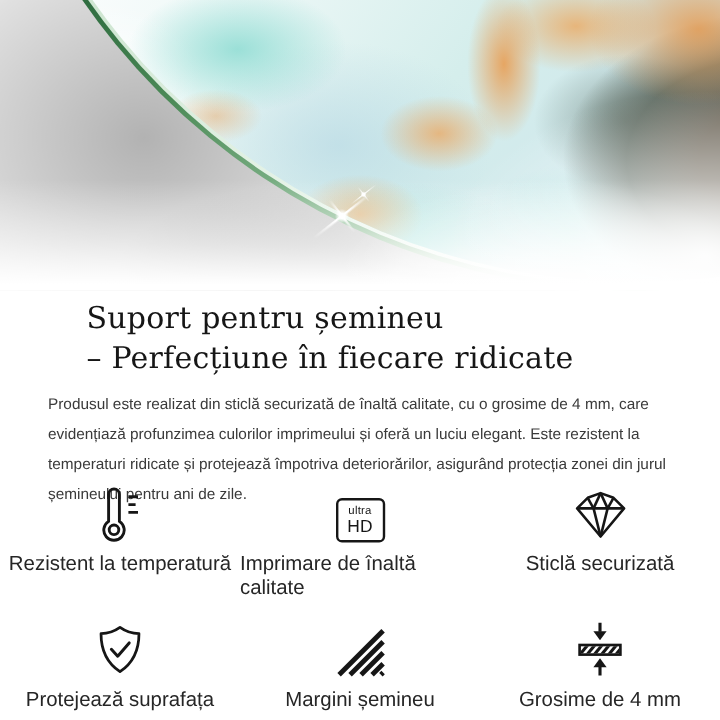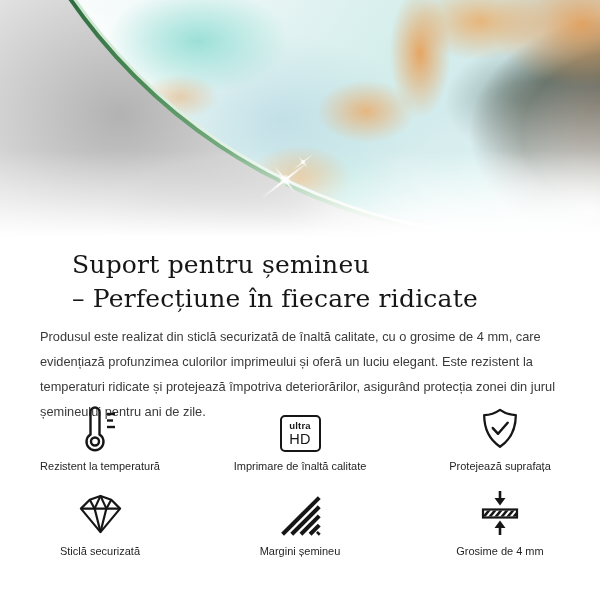--- a/index.html
+++ b/index.html
@@ -74,27 +74,27 @@
     font-family:"DejaVu Serif", serif;font-weight:400;
     font-size:25px;line-height:34px;color:#161616;letter-spacing:.2px;margin-left:32px;}
   .desc{position:absolute;left:40px;top:311px;width:540px;
     font-size:12.8px;line-height:25px;color:#3a3a3a;}
 
   
   .features{position:absolute;left:0;top:404px;width:600px;
     display:grid;grid-template-columns:repeat(3,1fr);row-gap:17px;}
   .feature{display:flex;flex-direction:column;align-items:center;}
   .icon-wrap{height:48px;display:flex;align-items:flex-end;justify-content:center;color:#161616;}
-  .feature-label{margin-top:8px;font-size:11px;color:#262626;}
+  .feature-label{margin-top:8px;font-size:17px;color:#262626;}
 
   .icon-svg{display:block;}
   .uhd-box{width:37px;height:33px;border:2.6px solid #161616;border-radius:5px;
     display:flex;flex-direction:column;align-items:center;justify-content:center;
     color:#161616;line-height:1;}
-  .uhd-top{font-size:9.5px;font-weight:700;letter-spacing:.2px;}
+  .uhd-top{font-size:9.5px;font-weight:400;letter-spacing:.2px;}
   .uhd-bottom{font-size:14.5px;font-weight:400;margin-top:1px;letter-spacing:.2px;}
 </style>
 </head>
 <body>
 
 <div class="hero">
   <div class="hero-shadow"></div>
   <div class="glass-rim"></div>
   <div class="glass-bevel"></div>
   <div class="marble"></div>
@@ -138,42 +138,42 @@
       <div class="uhd-box">
         <span class="uhd-top">ultra</span>
         <span class="uhd-bottom">HD</span>
       </div>
     </div>
     <div class="feature-label">Imprimare de înaltă calitate</div>
   </div>
 
   <div class="feature">
     <div class="icon-wrap">
-      <svg class="icon-svg" width="46" height="46" viewBox="0 0 48 48" fill="none" stroke="currentColor" stroke-width="2.4" stroke-linejoin="round">
-        <path d="M24,4 C29,7.5 34.5,9.3 40.5,9.5 C40.5,21 37.5,33.5 24,42.5 C10.5,33.5 7.5,21 7.5,9.5 C13.5,9.3 19,7.5 24,4 Z"></path>
-        <path d="M16.5,23 L22,29 L32,17.5" stroke-linecap="round" stroke-width="2.6"></path>
-      </svg>
-    </div>
-    <div class="feature-label">Protejează suprafața</div>
-  </div>
-
-  <div class="feature">
-    <div class="icon-wrap">
       <svg class="icon-svg" width="47" height="45" viewBox="0 0 48 46" fill="none" stroke="currentColor" stroke-width="2.2" stroke-linejoin="round">
         <path d="M24,4 L35,8 L44,17 L24,41 L4,17 L13,8 Z"></path>
         <line x1="4" y1="17" x2="44" y2="17"></line>
         <line x1="13" y1="8" x2="18" y2="17"></line>
         <line x1="24" y1="4" x2="18" y2="17"></line>
         <line x1="24" y1="4" x2="30" y2="17"></line>
         <line x1="35" y1="8" x2="30" y2="17"></line>
         <line x1="18" y1="17" x2="24" y2="41"></line>
         <line x1="30" y1="17" x2="24" y2="41"></line>
       </svg>
     </div>
     <div class="feature-label">Sticlă securizată</div>
+  </div>
+
+  <div class="feature">
+    <div class="icon-wrap">
+      <svg class="icon-svg" width="46" height="46" viewBox="0 0 48 48" fill="none" stroke="currentColor" stroke-width="2.4" stroke-linejoin="round">
+        <path d="M24,4 C29,7.5 34.5,9.3 40.5,9.5 C40.5,21 37.5,33.5 24,42.5 C10.5,33.5 7.5,21 7.5,9.5 C13.5,9.3 19,7.5 24,4 Z"></path>
+        <path d="M16.5,23 L22,29 L32,17.5" stroke-linecap="round" stroke-width="2.6"></path>
+      </svg>
+    </div>
+    <div class="feature-label">Protejează suprafața</div>
   </div>
 
   <div class="feature">
     <div class="icon-wrap">
       <svg class="icon-svg" width="44" height="44" viewBox="0 0 48 48" stroke="currentColor" stroke-width="4.4" fill="none">
         <line x1="5" y1="45" x2="45" y2="5"></line>
         <line x1="15" y1="45" x2="45" y2="15"></line>
         <line x1="25" y1="45" x2="45" y2="25"></line>
         <line x1="35" y1="45" x2="45" y2="35"></line>
         <line x1="43" y1="45" x2="45" y2="43"></line>

